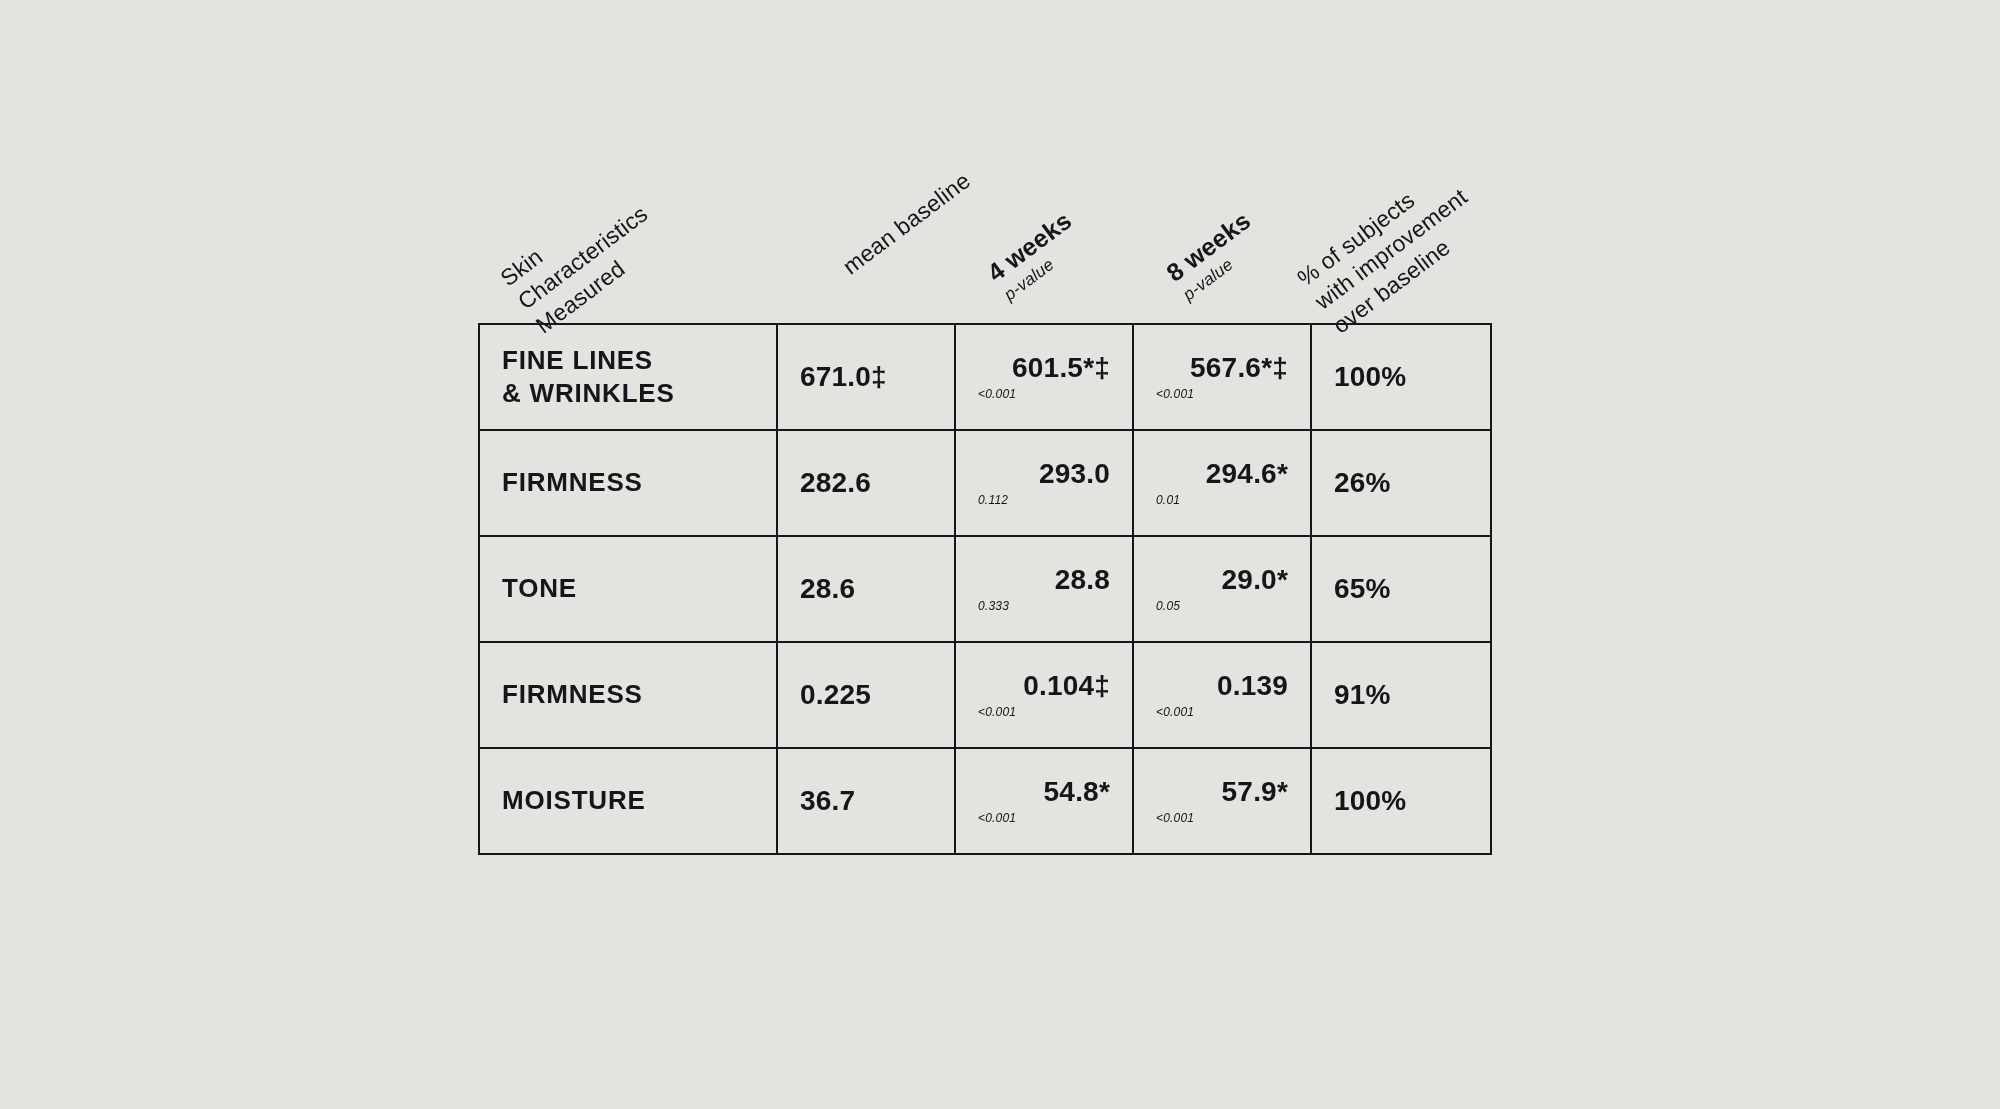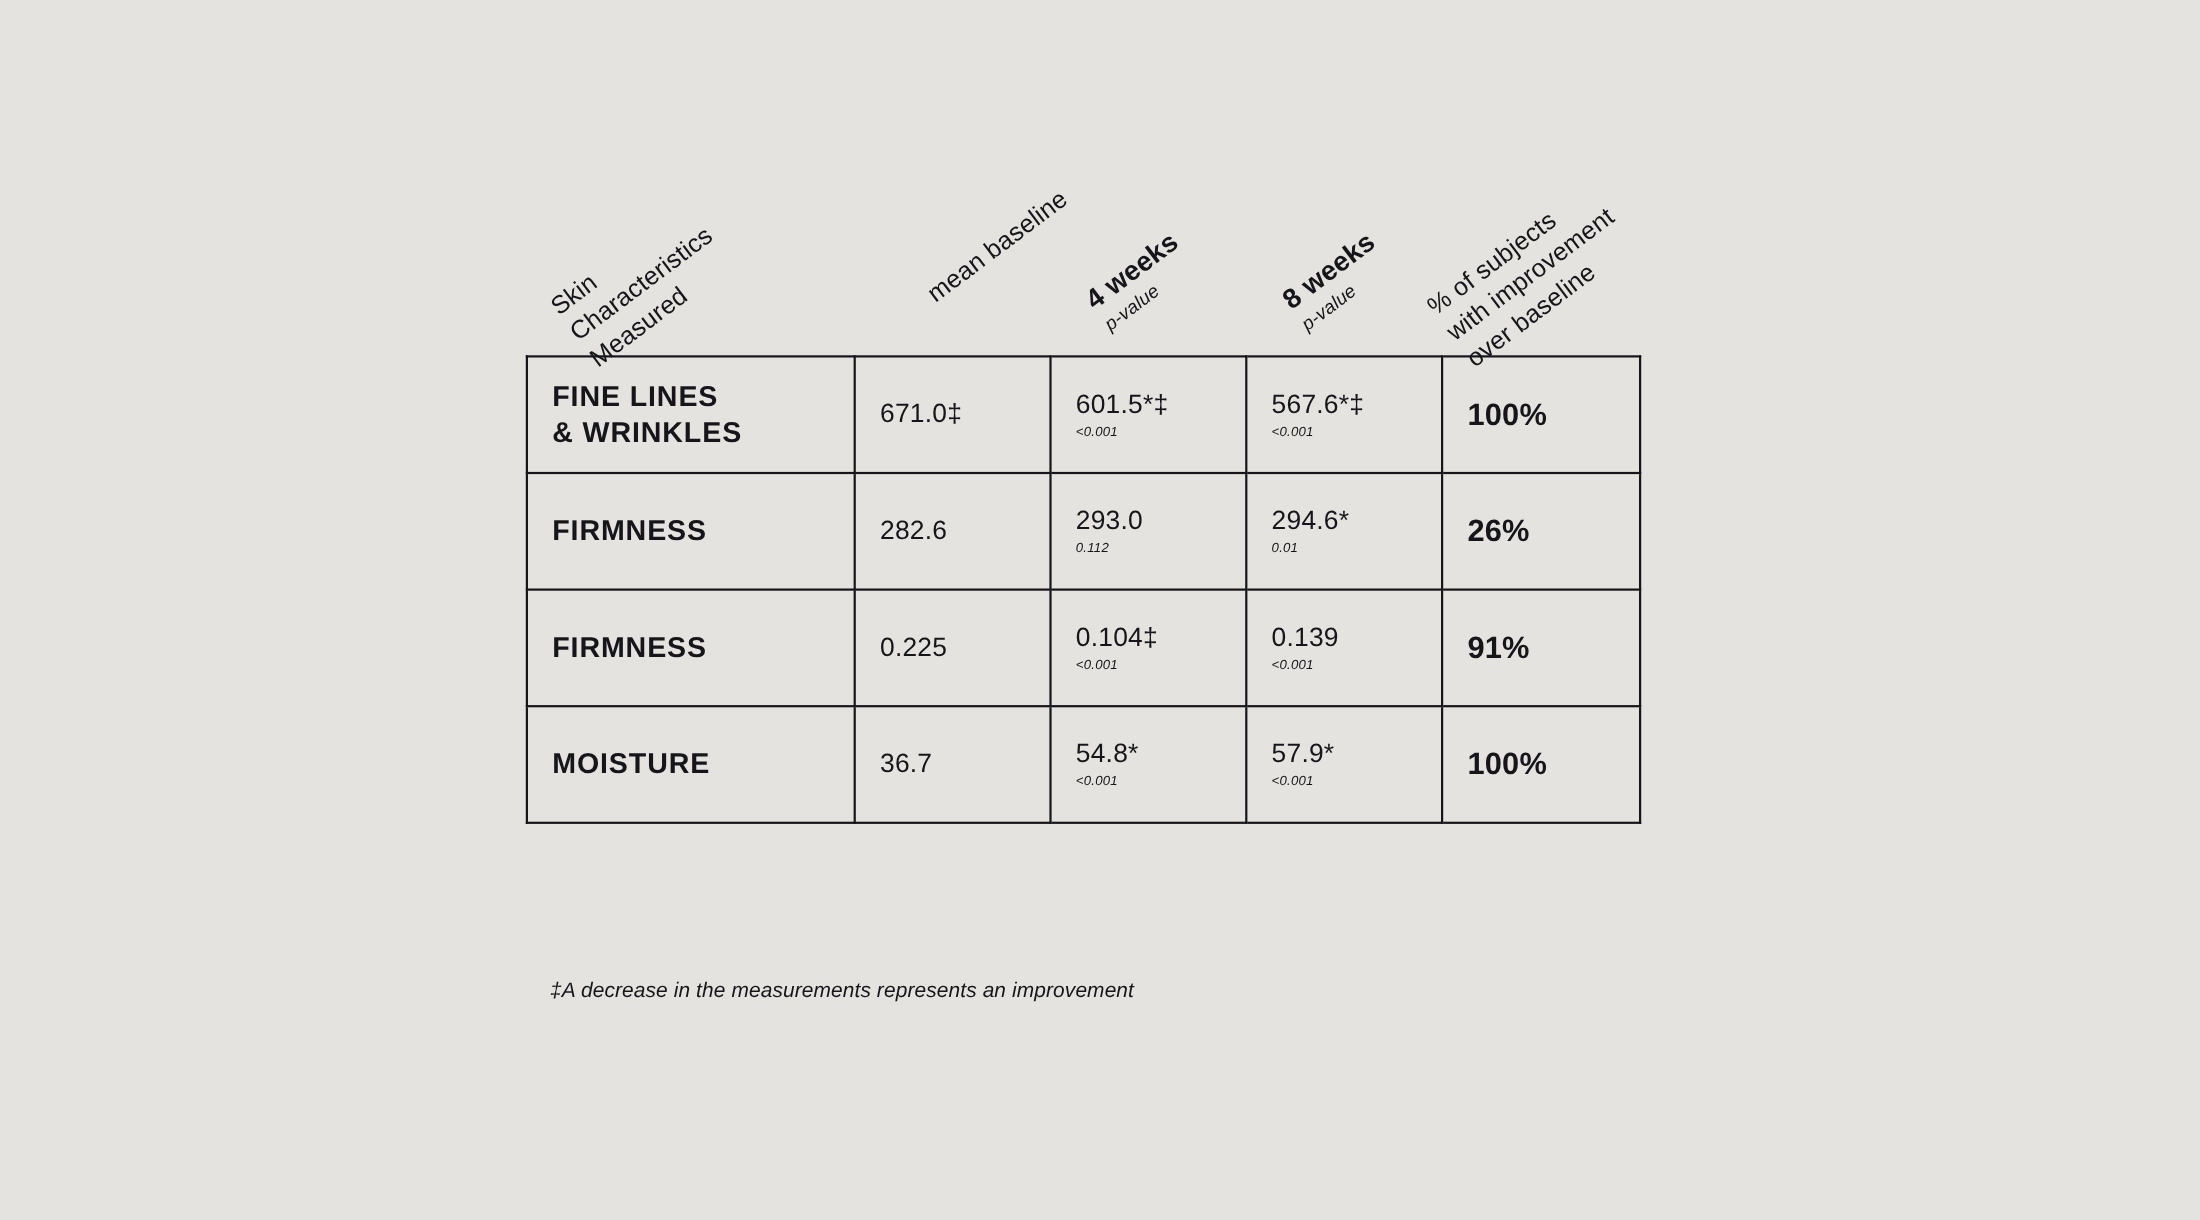--- a/index.html
+++ b/index.html
@@ -87,24 +87,25 @@
     padding: 0 22px;
     box-sizing: border-box;
   }
   .label-txt {
     font-size: 26px;
     font-weight: 700;
     letter-spacing: .8px;
     line-height: 1.28;
   }
   .val {
-    font-size: 24px;
-    font-weight: 400;
+    font-size: 28px;
+    font-weight: 700;
     letter-spacing: .2px;
     line-height: 1.1;
+    text-align: right;
   }
   .pval {
     font-size: 12px;
     font-style: italic;
     font-weight: 400;
     letter-spacing: .2px;
     margin-top: 4px;
     line-height: 1.1;
   }
   .pct {
@@ -221,20 +222,45 @@
           <div class="cell">
             <span class="val stack">294.6*</span>
             <span class="pval stack">0.01</span>
           </div>
         </td>
         <td>
           <div class="cell"><span class="pct">26%</span></div>
         </td>
       </tr>
 
+      <tr class="row-h">
+        <td>
+          <div class="cell">
+            <span class="label-txt stack">TONE</span>
+          </div>
+        </td>
+        <td>
+          <div class="cell"><span class="val">28.6</span></div>
+        </td>
+        <td>
+          <div class="cell">
+            <span class="val stack">28.8</span>
+            <span class="pval stack">0.333</span>
+          </div>
+        </td>
+        <td>
+          <div class="cell">
+            <span class="val stack">29.0*</span>
+            <span class="pval stack">0.05</span>
+          </div>
+        </td>
+        <td>
+          <div class="cell"><span class="pct">65%</span></div>
+        </td>
+      </tr>
 
       <tr class="row-h">
         <td>
           <div class="cell">
             <span class="label-txt stack">FIRMNESS</span>
           </div>
         </td>
         <td>
           <div class="cell"><span class="val">0.225</span></div>
         </td>
@@ -278,16 +304,15 @@
         </td>
         <td>
           <div class="cell"><span class="pct">100%</span></div>
         </td>
       </tr>
 
     </tbody>
   </table>
 
   <div class="footnotes">
-    <div class="footnote">‡A decrease in the measurements represents an improvement</div>
   </div>
 
 </div>
 
 </body></html>

